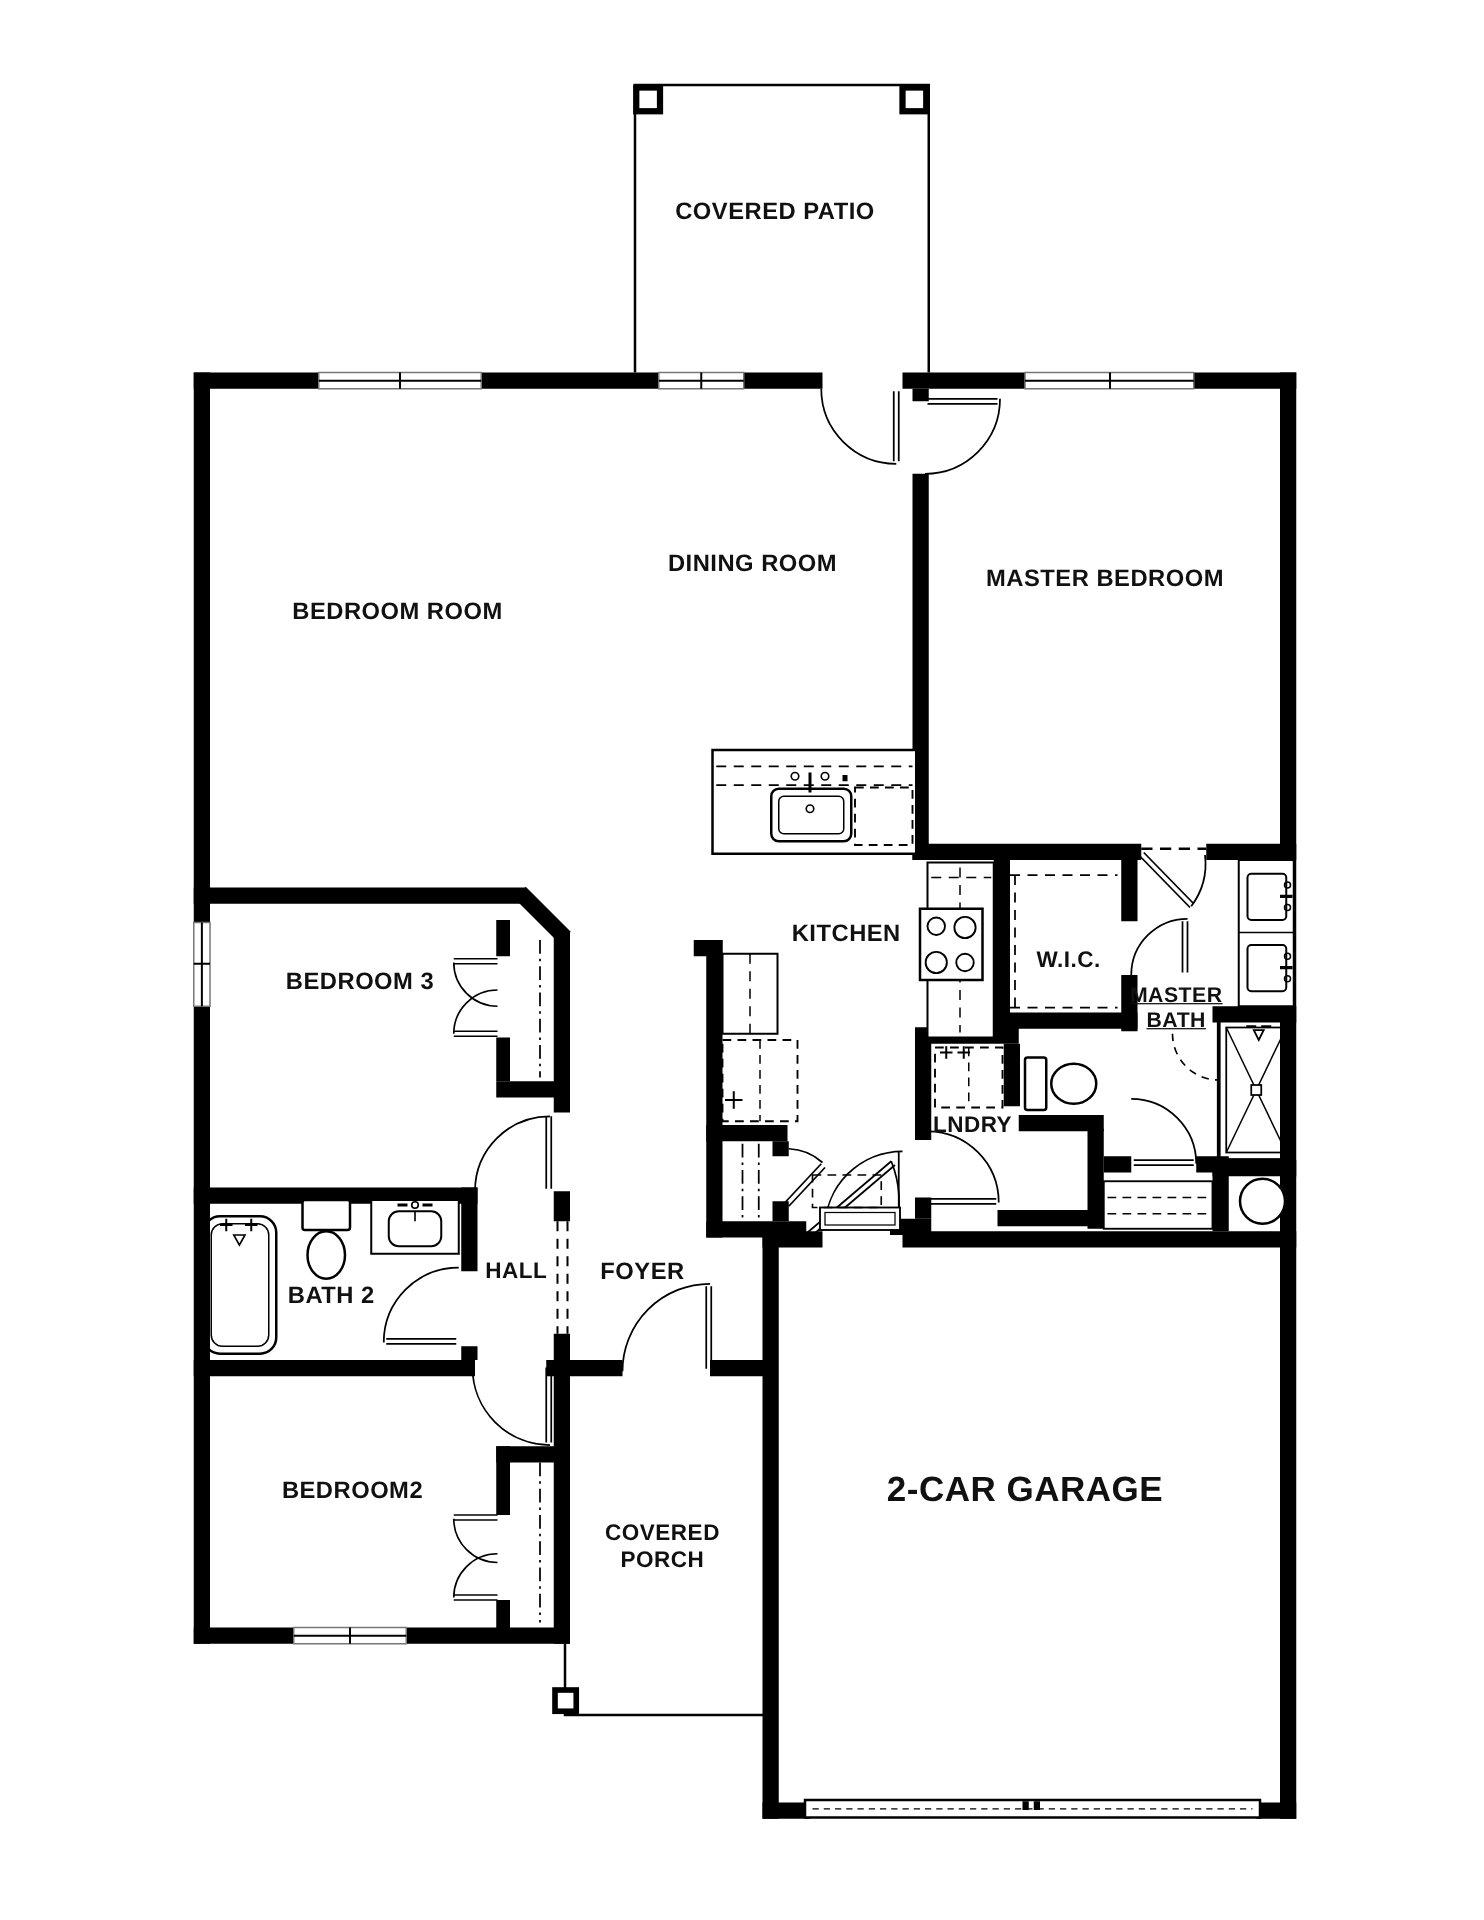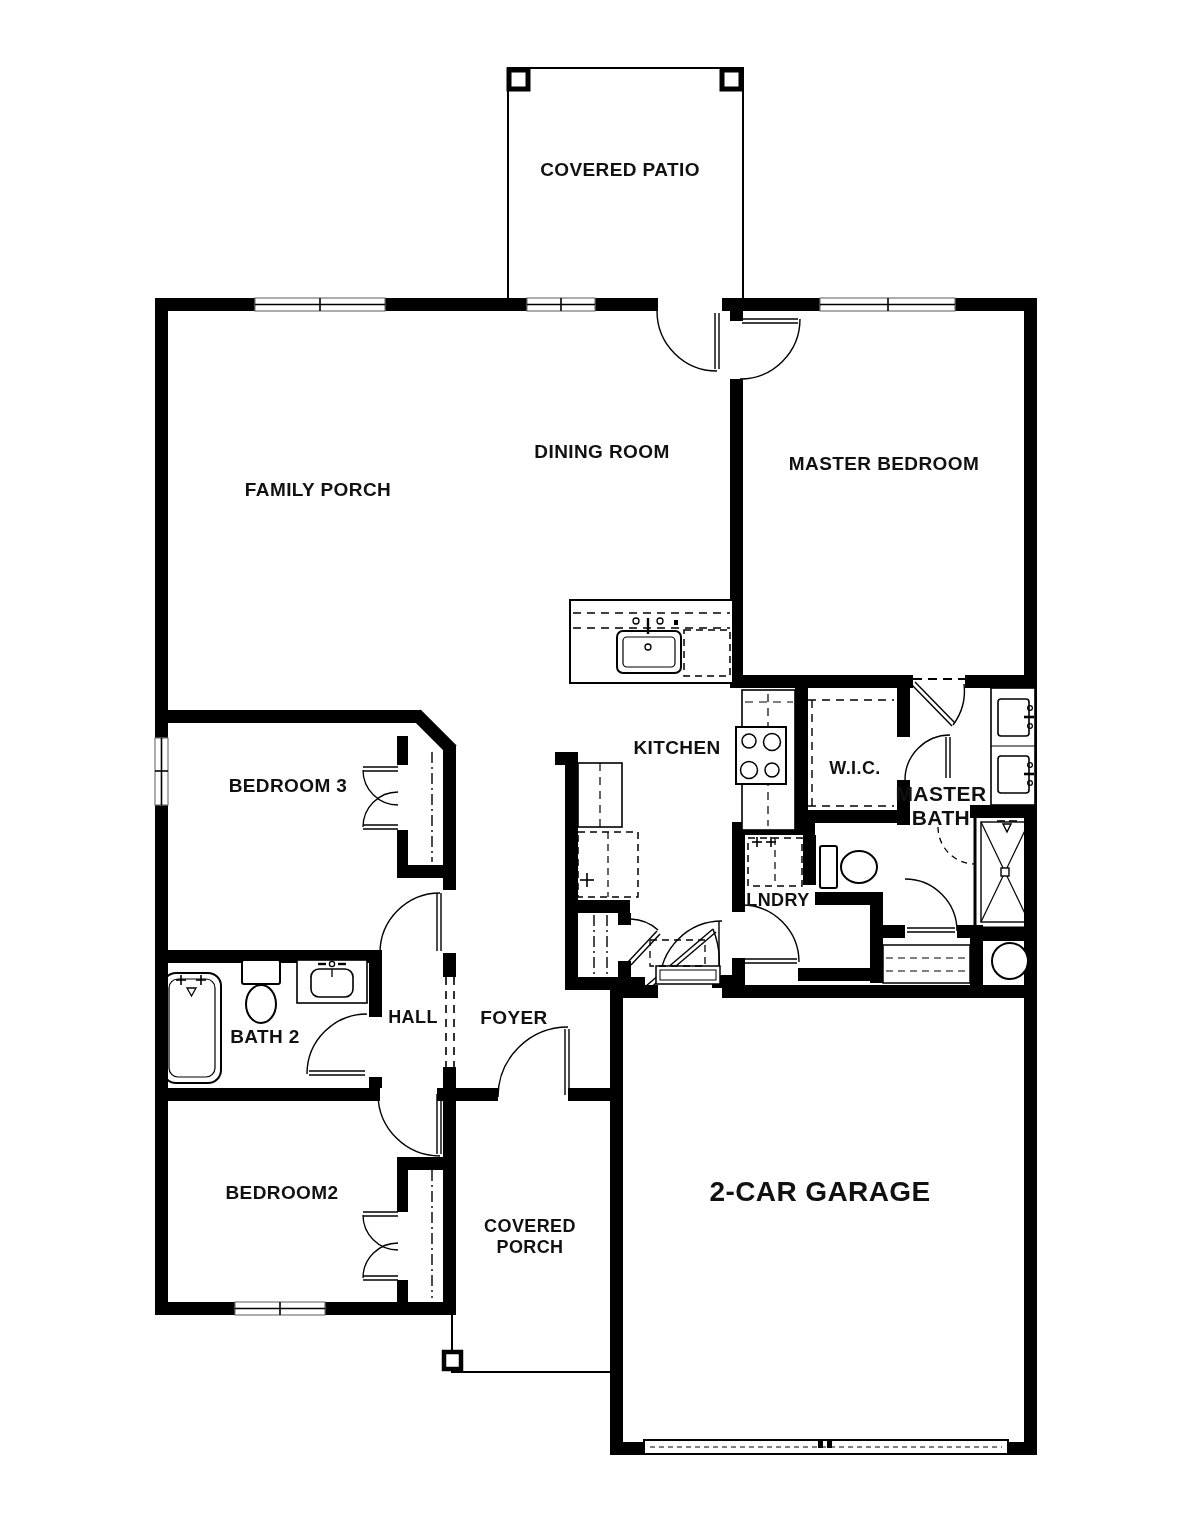--- a/index.html
+++ b/index.html
@@ -2,21 +2,21 @@
 <html><head>
 <meta charset="utf-8">
 <style>
   html,body{margin:0;padding:0;background:#fff;}
   #plan{position:relative;width:1149px;height:1536px;background:#ffffff;
         font-family:"Liberation Sans", sans-serif;overflow:hidden;}
   #plan svg{position:absolute;left:0;top:0;}
   .room-label{position:absolute;transform:translate(-50%,-50%);
     font-weight:700;color:#111;letter-spacing:.4px;white-space:pre-line;
     text-align:center;line-height:1.15;user-select:none;}
-  .fs21{font-size:28px;} .fs19{font-size:19px;} .fs18{font-size:18px;} .fs17{font-size:21px;}
+  .fs21{font-size:28px;} .fs19{font-size:19px;} .fs18{font-size:18px;} .fs17{font-size:17px;text-decoration:underline;}
 </style>
 </head>
 <body>
 
 <div id="plan">
 <svg width="1187" height="1536" viewBox="0 0 1187 1536">
 
   <g stroke="#000" stroke-width="2" fill="none">
     <polyline points="508,298 508,68 743,68 743,298"></polyline>
   </g>
@@ -363,21 +363,21 @@
   <rect x="650" y="940" width="55" height="26" fill="none" stroke="#000" stroke-width="1.3" stroke-dasharray="7 5"></rect>
   <g>
     <rect x="644" y="1440" width="364" height="14" fill="#fff" stroke="#000" stroke-width="2"></rect>
     <line x1="650" y1="1447" x2="1002" y2="1447" stroke="#000" stroke-width="1" stroke-dasharray="5 4"></line>
     <rect x="818" y="1441" width="5" height="7" fill="#000"></rect>
     <rect x="827" y="1441" width="5" height="7" fill="#000"></rect>
   </g>
 </svg>
 
   <div class="room-label fs19" style="left:620px;top:170px;">COVERED PATIO</div>
-  <div class="room-label fs19" style="left:318px;top:490px;">FAMILY PORCH</div>
+  <div class="room-label fs19" style="left:318px;top:490px;">BEDROOM ROOM</div>
   <div class="room-label fs19" style="left:602px;top:452px;">DINING ROOM</div>
   <div class="room-label fs19" style="left:884px;top:464px;">MASTER BEDROOM</div>
   <div class="room-label fs19" style="left:677px;top:748px;">KITCHEN</div>
   <div class="room-label fs18" style="left:855px;top:750px;margin-top:18px;">W.I.C.</div>
   <div class="room-label fs17" style="left:941px;top:806px;">MASTER
 BATH</div>
   <div class="room-label fs19" style="left:288px;top:786px;">BEDROOM 3</div>
   <div class="room-label fs18" style="left:778px;top:900px;">LNDRY</div>
   <div class="room-label fs19" style="left:514px;top:1018px;">FOYER</div>
   <div class="room-label fs18" style="left:413px;top:1017px;text-align:right;">HALL</div>

